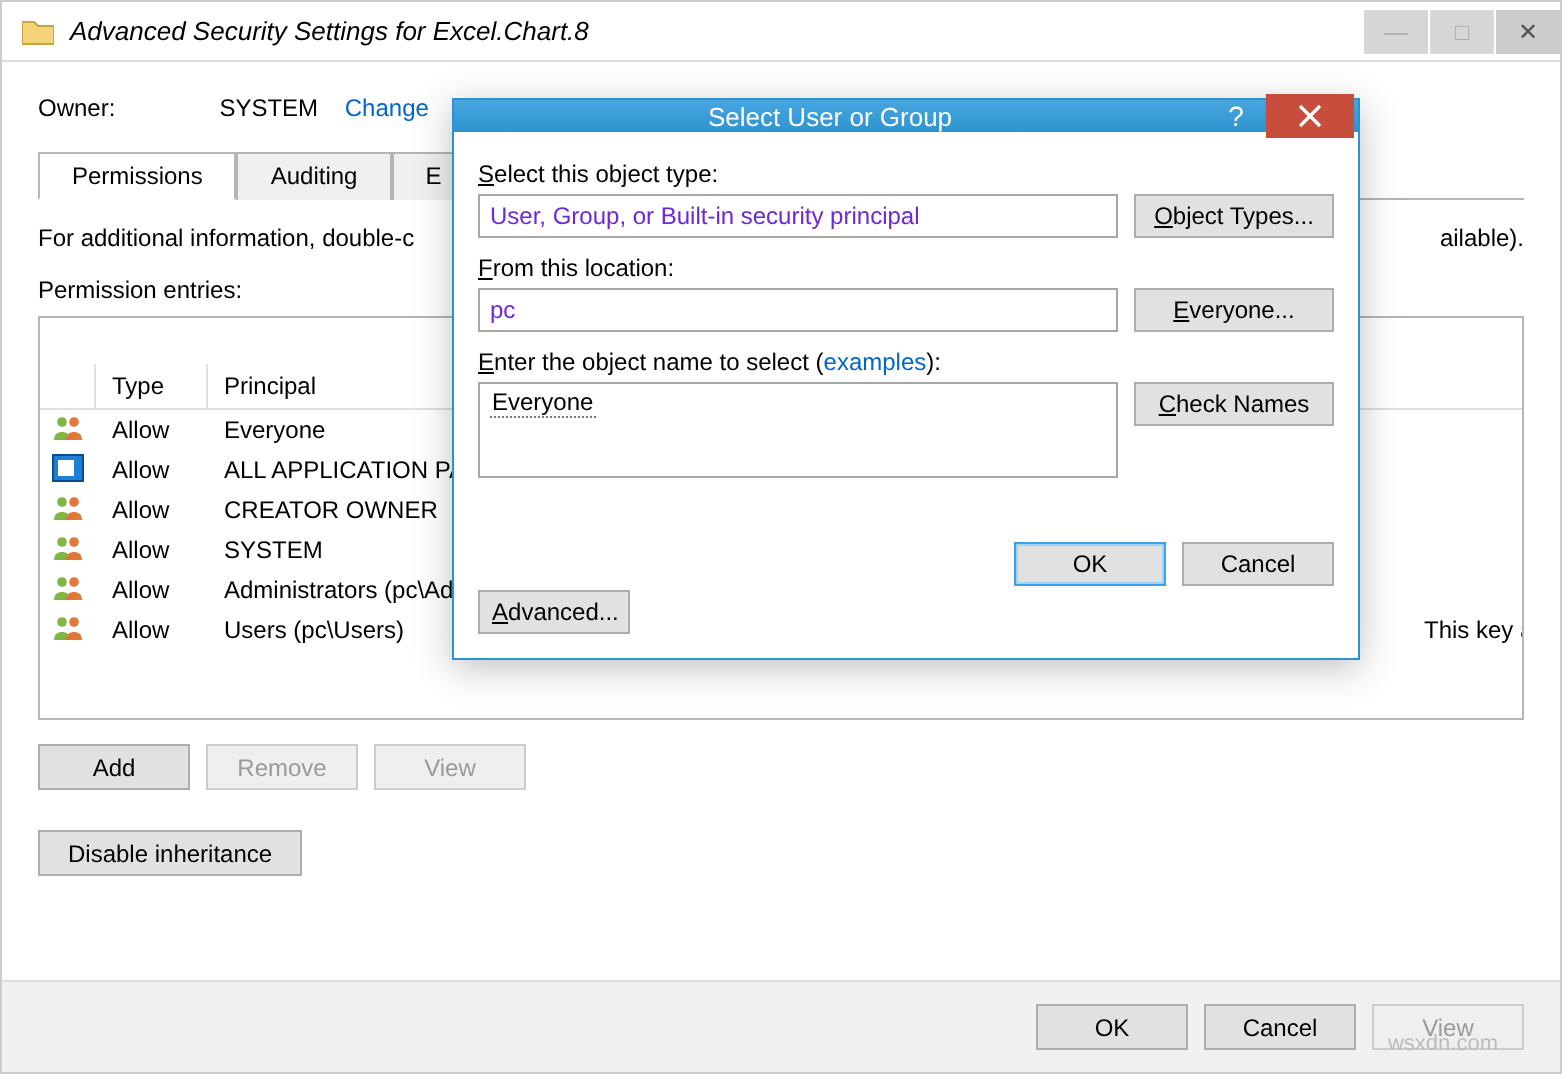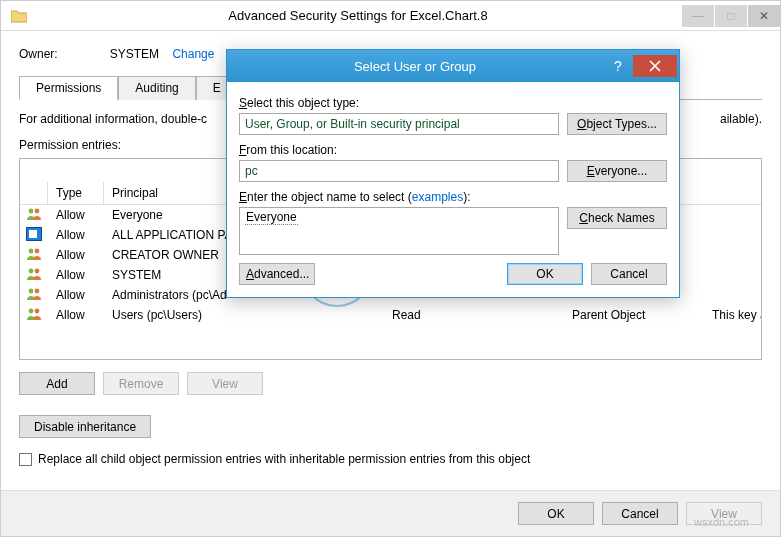--- a/index.html
+++ b/index.html
@@ -1,21 +1,21 @@
 <!DOCTYPE html>
 <html><head>
   <meta charset="utf-8">
   <style>
     * { box-sizing: border-box; font-family: "Segoe UI", Tahoma, sans-serif; font-size: 12px; }
     body { margin: 0; background: #fff; width: 781px; height: 537px; position: relative; overflow: hidden; border: 1px solid #ccc; }
     
     
     .main-titlebar { height: 30px; background: #fff; border-bottom: 1px solid #ddd; display: flex; align-items: center; position: relative; }
     .main-titlebar .folder-icon { width: 16px; height: 14px; margin: 0 8px 0 10px; }
-    .main-title { flex: 1; text-align: center; font-size: 13px; color: #000; }
+    .main-title { flex: 1; font-size: 13px; color: #000; font-style: italic; }
     .win-controls { display: flex; }
     .wc { width: 32px; height: 22px; display: flex; align-items: center; justify-content: center; background: #ccc; margin-left: 1px; color: #555; }
     .wc.dim { background: #d6d6d6; color: #aaa; }
     
     .main-body { padding: 16px 18px 0 18px; position: relative; }
     .owner-row { display: flex; align-items: center; gap: 52px; margin-bottom: 14px; color: #000; }
     .change-link { color: #0066cc; cursor: pointer; text-decoration: none; margin-left: 10px; }
     
     .tabs { display: flex; border-bottom: 1px solid #b5b5b5; }
     .tab { padding: 4px 16px; border: 1px solid #b5b5b5; border-bottom: none; background: #fff; margin-right: 0; position: relative; top: 1px; }
@@ -50,37 +50,37 @@
     .disable-inh { margin-top: 20px; }
     .chk-row { margin-top: 14px; display: flex; align-items: center; gap: 6px; }
     .chk { width: 13px; height: 13px; border: 1px solid #707070; background: #fff; flex: none; }
     
     .bottom-bar { position: absolute; bottom: 0; left: 0; right: 0; height: 46px; background: #f0f0f0; border-top: 1px solid #ddd; display: flex; justify-content: flex-end; align-items: center; padding-right: 18px; gap: 8px; }
     
     .watermark { position: absolute; bottom: 8px; right: 31px; color: #bbb; font-size: 11px; pointer-events: none; }
     
     
     .dialog { position: absolute; top: 48px; left: 225px; width: 454px; background: #fff; border: 1px solid #2d93d0; box-shadow: 0 4px 18px rgba(0,0,0,.25); z-index: 100; }
-    .dlg-title { height: 32px; background: linear-gradient(#48a6e0, #2d93d0); display: flex; align-items: center; color: #fff; }
+    .dlg-title { height: 16px; background: linear-gradient(#48a6e0, #2d93d0); display: flex; align-items: center; color: #fff; }
     .dlg-title-text { flex: 1; text-align: center; font-size: 13px; }
     .dlg-help { width: 30px; text-align: center; color: #fff; font-size: 14px; cursor: pointer; }
     .dlg-close { width: 44px; height: 22px; background: #c74e3c; display: flex; align-items: center; justify-content: center; margin-right: 2px; cursor: pointer; }
     .dlg-body { padding: 10px 12px 12px 12px; }
     .dlg-label { margin: 4px 0 3px 0; color: #000; }
     .dlg-row { display: flex; gap: 8px; align-items: flex-start; margin-bottom: 8px; }
-    .dlg-input { flex: 1; height: 22px; border: 1px solid #a7a7a7; padding: 2px 5px; background: #fff; color: #14532d; }
+    .dlg-input { flex: 1; height: 22px; border: 1px solid #a7a7a7; padding: 2px 5px; background: #fff; color: #6d28d9; }
     .dlg-textarea { flex: 1; height: 48px; border: 1px solid #a7a7a7; padding: 2px 5px; background: #fff; resize: none; }
     .dlg-obj-name { border-bottom: 1px dotted #777; display: inline-block; padding: 0 1px; }
     .dlg-btn { width: 100px; height: 22px; border: 1px solid #adadad; background: #e1e1e1; cursor: pointer; flex: none; }
     .dlg-btn.default { border: 1px solid #3ea3e6; box-shadow: inset 0 0 0 1px #9fd4f4; }
     .examples-link { color: #0066cc; text-decoration: none; }
     .dlg-bottom { display: flex; align-items: center; gap: 8px; margin-top: 6px; }
     .dlg-bottom .spacer { flex: 1; }
     .dlg-bottom .dlg-btn { width: 76px; }
-    .adv-btn { width: 104px; }
+    .adv-btn { width: 104px; margin-top: 48px; }
     .underline-first::first-letter { text-decoration: underline; }
 
     
     .appuals-wm { position: absolute; left: 300px; top: 234px; z-index: 50; opacity: .9; pointer-events: none; display: flex; align-items: center; gap: 6px; }
     .appuals-logo { width: 72px; height: 72px; border-radius: 50%; background: #fff; border: 2px solid #8ec6e6; display: flex; align-items: center; justify-content: center; font-size: 34px; }
     .appuals-txt { font-family: Arial, sans-serif; }
     .appuals-name { font-size: 26px; font-weight: bold; color: #1a6fb0; letter-spacing: 1px; }
     .appuals-sub { font-size: 8px; color: #7aa8c8; letter-spacing: .5px; }
   </style>
 </head>
@@ -209,24 +209,20 @@
   <div class="btn-row">
     <button class="btn">Add</button>
     <button class="btn disabled">Remove</button>
     <button class="btn disabled">View</button>
   </div>
 
   <div class="disable-inh">
     <button class="btn" style="min-width:120px">Disable inheritance</button>
   </div>
 
-  <div class="chk-row">
-    <span class="chk"></span>
-    <span>Replace all child object permission entries with inheritable permission entries from this object</span>
-  </div>
 </div>
 
 <div class="bottom-bar">
   <button class="btn">OK</button>
   <button class="btn">Cancel</button>
   <button class="btn disabled">View</button>
 </div>
 
 <div class="appuals-wm">
   <div class="appuals-logo">👨‍💻</div>

